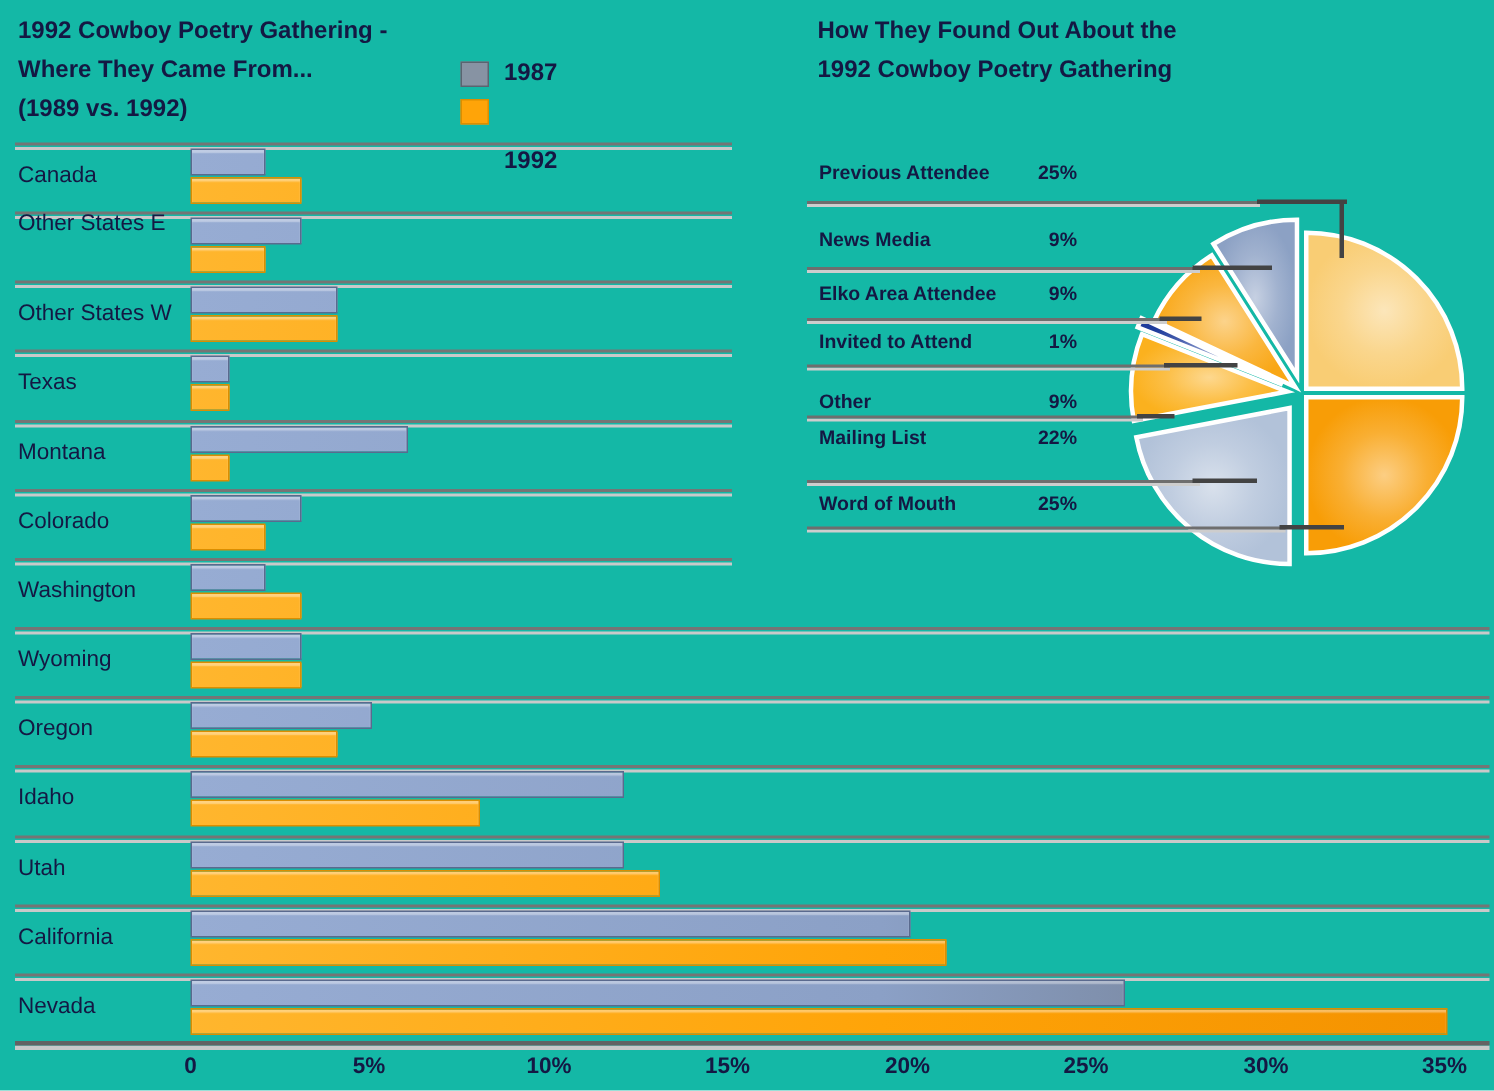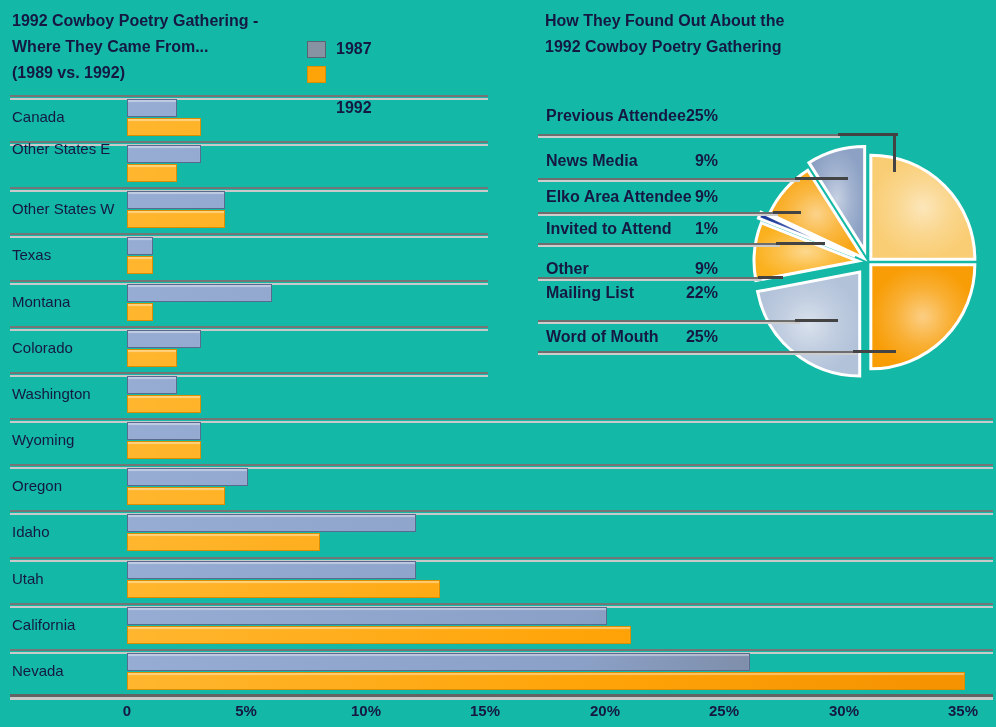--- a/index.html
+++ b/index.html
@@ -11,21 +11,21 @@
   .tick-label{position:absolute;font-size:15px;font-weight:bold;transform:translateX(-50%);white-space:nowrap;}
   .divider{position:absolute;left:10px;height:2px;background:#757575;box-shadow:0 3px 0 #c9c9c9;}
   .axis-line{position:absolute;left:10px;height:3px;background:#636363;box-shadow:0 3px 0 #c9c9c9;}
   .bar{position:absolute;height:16px;background-repeat:no-repeat;background-size:836px 100%;
        box-shadow:inset 0 2px 1px rgba(255,255,255,0.4);}
   .bar-a{background-image:linear-gradient(90deg,#97ACD3 0%,#8BA0C6 55%,#6E7887 100%);border:1px solid #5A6A8E;}
   .bar-b{background-image:linear-gradient(90deg,#FFB62E 0%,#FFA408 55%,#F49200 100%);border:1px solid #DB8E00;}
   .legend-swatch{position:absolute;width:19px;height:17px;box-sizing:border-box;}
   .legend-label{position:absolute;font-size:16px;font-weight:bold;}
   .pie-label-row{position:absolute;left:546px;width:172px;display:flex;justify-content:space-between;
-                 font-size:16px;font-weight:bold;white-space:nowrap;}
+                 font-size:13px;font-weight:bold;white-space:nowrap;}
   .pie-underline{position:absolute;height:2px;background:#6e6e6e;box-shadow:0 2px 0 #cdcdcd;z-index:3;}
   .pie-leader{position:absolute;height:3px;background:#434343;z-index:3;}
   .pie-elbow{position:absolute;width:3px;background:#434343;z-index:3;}
   #pie-svg{position:absolute;left:725px;top:115px;z-index:1;}
 </style>
 </head>
 <body>
 
 <div id="root">
 

